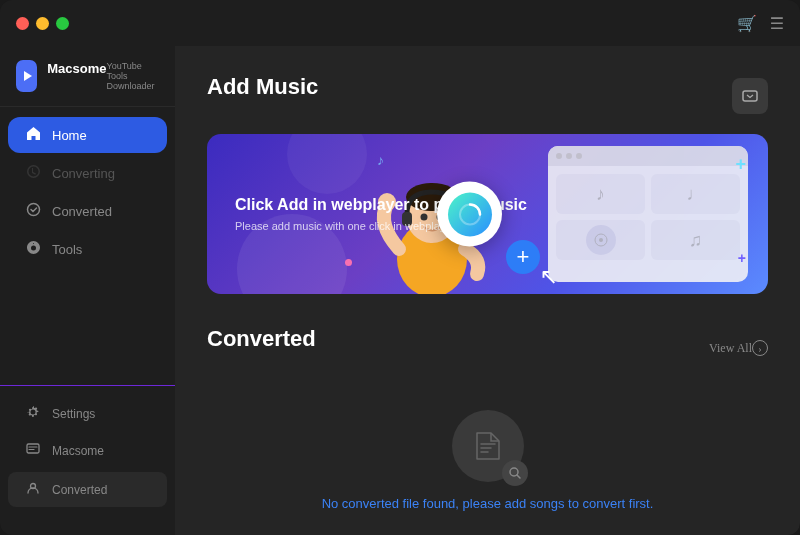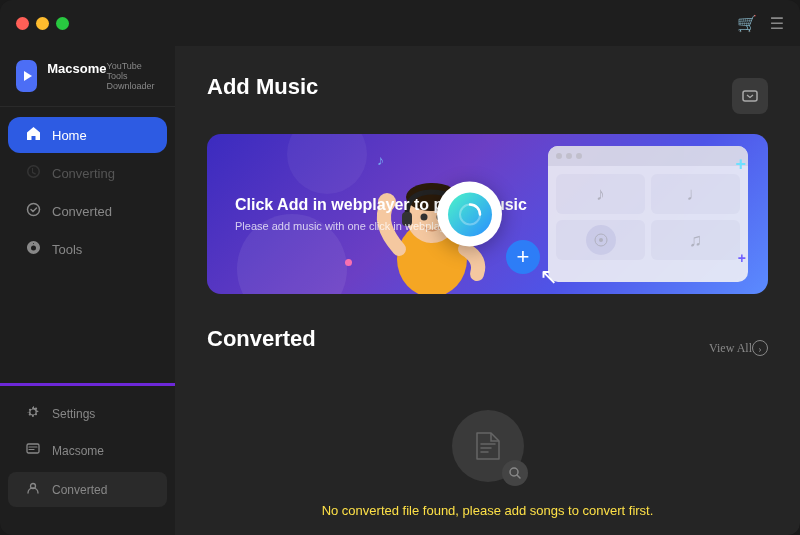--- a/index.html
+++ b/index.html
@@ -145,21 +145,21 @@
     }
 
     .nav-icon {
       font-size: 15px;
       width: 18px;
       text-align: center;
     }
 
     .sidebar-bottom {
       padding: 8px 0;
-      border-top: 3px solid #6d28d9;
+      border-top: 1px solid #6d28d9;
     }
 
     .sidebar-bottom .nav-item {
       font-size: 12px;
     }
 
     .register-item {
       background: #2a2a2a;
       border-radius: 8px;
       margin: 4px 8px;
@@ -430,23 +430,22 @@
       height: 26px;
       background: #444;
       border-radius: 50%;
       display: flex;
       align-items: center;
       justify-content: center;
       font-size: 13px;
     }
 
     .empty-text {
-      color: #fde047;
+      color: #3b82f6;
       font-size: 13px;
-      margin-top: 7px;
     }
 
     
     .char-svg {
       width: 130px;
       height: 150px;
     }
 
     
     .circular-music {

